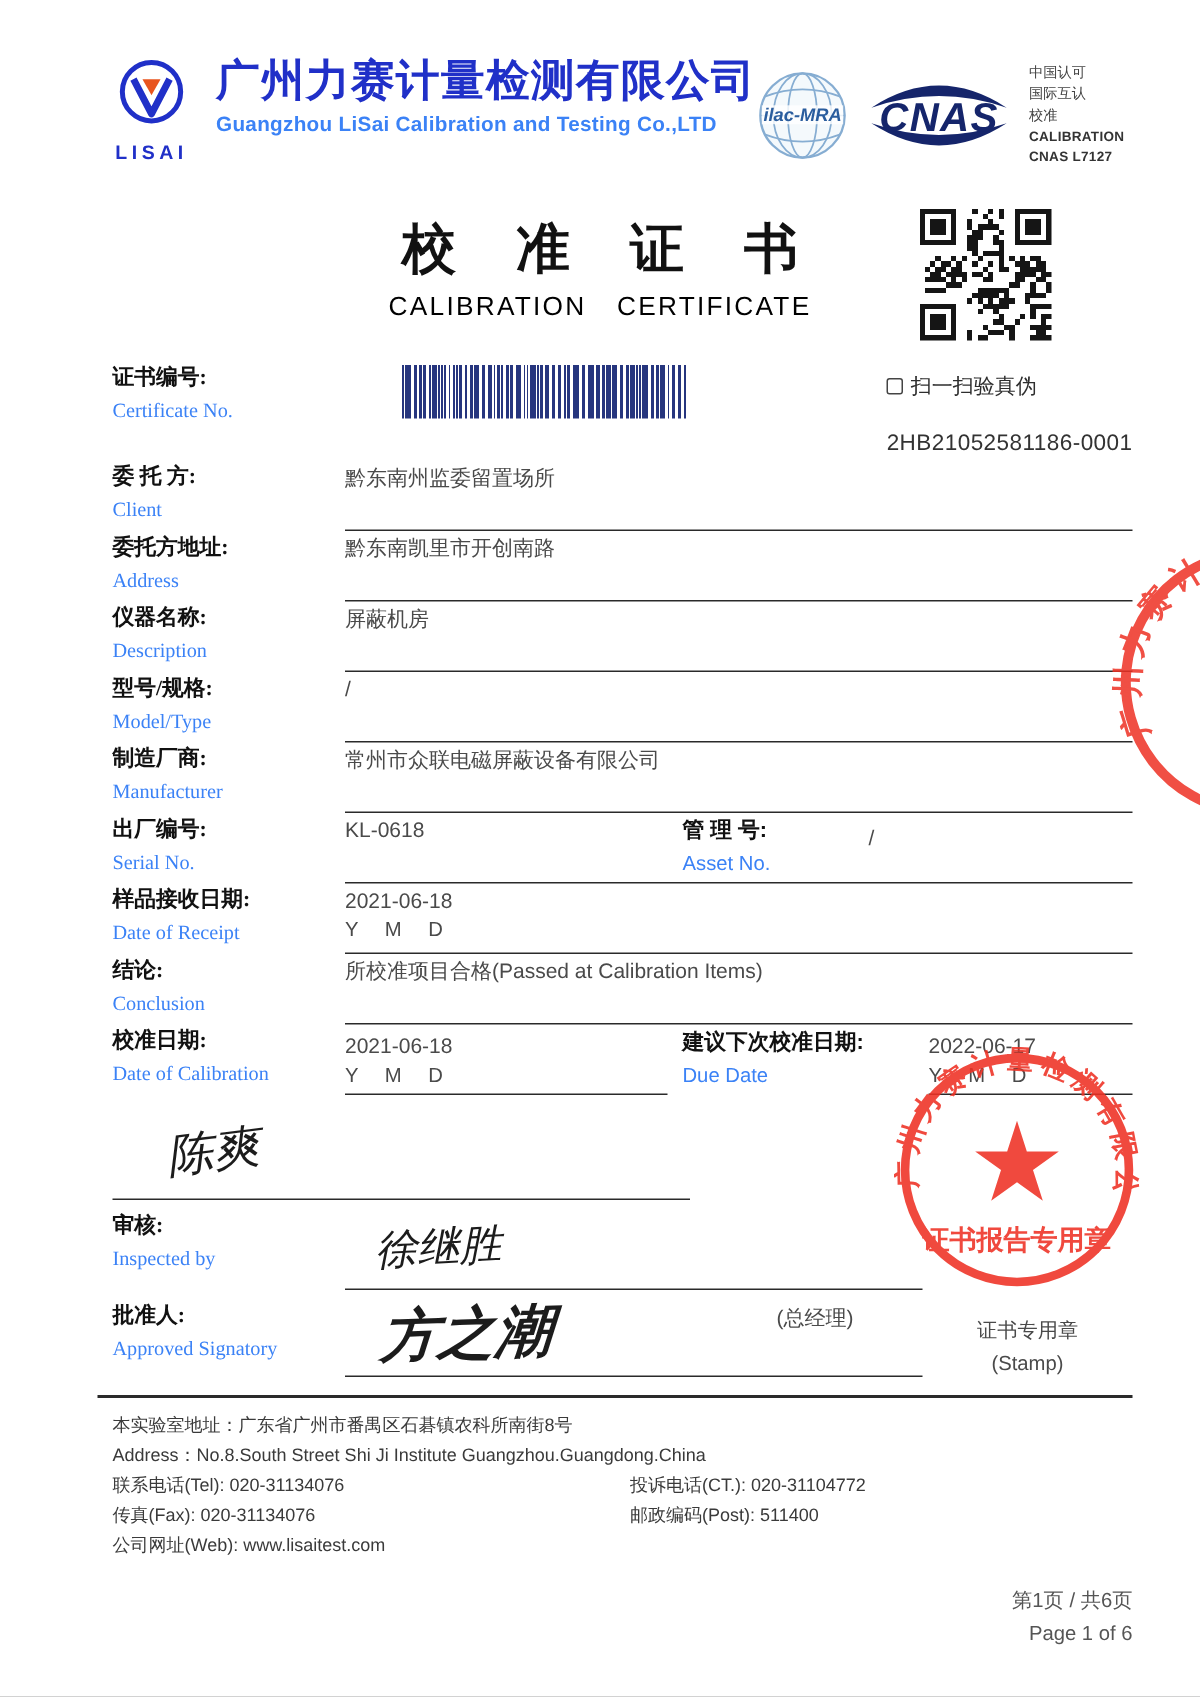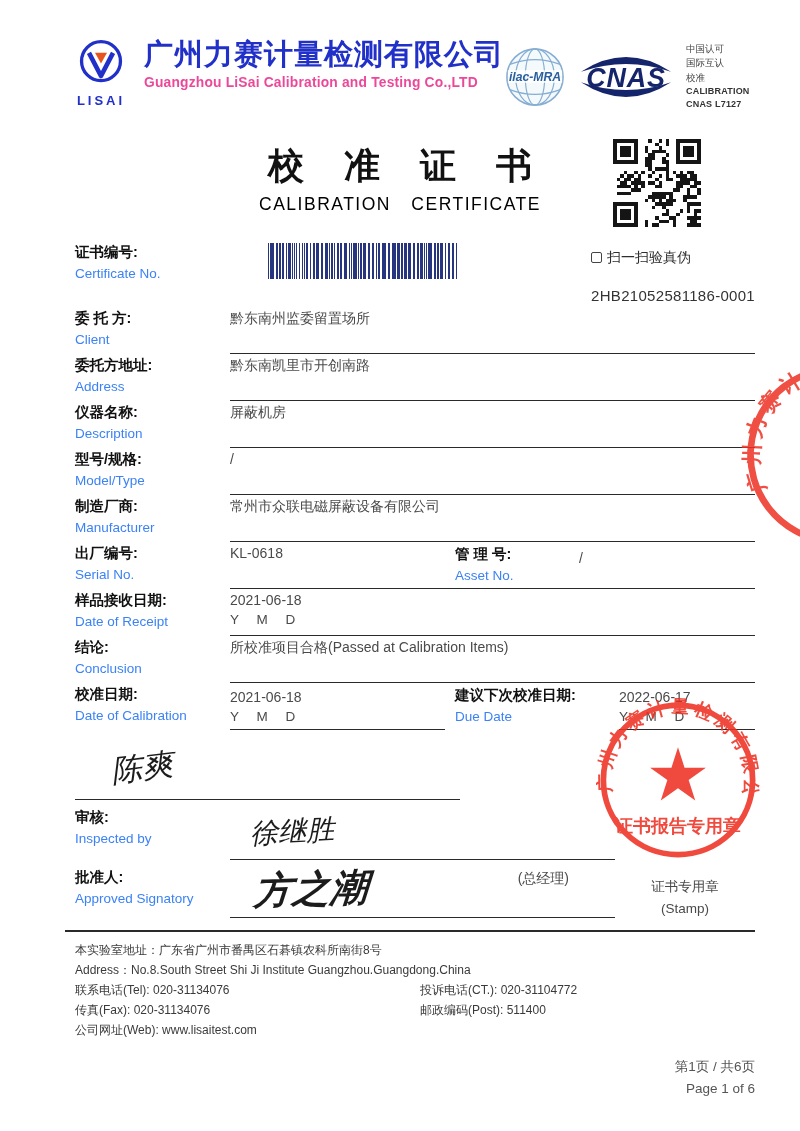--- a/index.html
+++ b/index.html
@@ -5,34 +5,34 @@
   * { margin:0; padding:0; box-sizing:border-box; }
   body { background:#888; font-family:"Liberation Sans","DejaVu Sans",sans-serif; }
   .page { position:relative; width:800px; height:1131px; margin:0 auto; background:#fff; overflow:hidden; color:#222; }
 
   
   .header { display:flex; align-items:flex-start; margin:38px 42px 0 68px; }
   .logo-block { width:66px; text-align:center; flex:none; }
   .logo-text { font-size:13px; font-weight:bold; color:#2030c8; letter-spacing:3px; margin-top:1px; }
   .company { margin-left:10px; flex:none; }
   .company-cn { font-size:29px; font-weight:bold; color:#2030c8; letter-spacing:1px; line-height:1.15; }
-  .company-en { font-size:13.8px; font-weight:bold; color:#ec4899; margin-top:4px; letter-spacing:.2px; }
+  .company-en { font-size:13.8px; font-weight:bold; color:#3b82f6; margin-top:4px; letter-spacing:.2px; }
   .marks { display:flex; align-items:center; margin-left:auto; gap:8px; padding-top:4px; }
   .accred { font-size:9.5px; line-height:1.5; color:#444; width:78px; }
   .accred .en { color:#333; font-weight:bold; font-size:9px; letter-spacing:.2px; }
 
   
   .title-block { text-align:center; margin-top:32px; }
   .title-cn { font-size:36px; font-weight:bold; color:#111; letter-spacing:40px; transform:translateX(20px); line-height:1.2; }
   .title-en { font-size:17.5px; color:#000000; letter-spacing:1.5px; word-spacing:14px; margin-top:7px; }
   .qr-box { position:absolute; left:613px; top:139px; width:88px; height:88px; }
 
   
   .cert-row { display:flex; margin:26px 45px 8px 75px; height:58px; }
-  .f-label { width:155px; flex:none; padding-top:2px; }
+  .f-label { width:155px; flex:none; padding-top:2px;font-family:Liberation Serif, serif; }
   .label-cn { font-size:14.5px; font-weight:bold; color:#111; line-height:1.35; }
   .label-en { font-size:13.5px; color:#3b82f6; margin-top:3px; }
   .barcode-wrap { width:200px; margin-left:38px; padding-top:2px; }
   .verify { margin-left:auto; text-align:right; padding-top:8px; }
   .scan-line { font-size:14px; color:#2e2e2e; display:flex; align-items:center; justify-content:flex-start; }
   .scan-icon { display:inline-block; width:11px; height:11px; border:1.6px solid #444; border-radius:2px; margin-right:5px; }
   .cert-no { font-size:15px; color:#333; margin-top:20px; letter-spacing:.3px; }
 
   
   .field-row { display:flex; margin:0 45px 0 75px; height:47px; }

